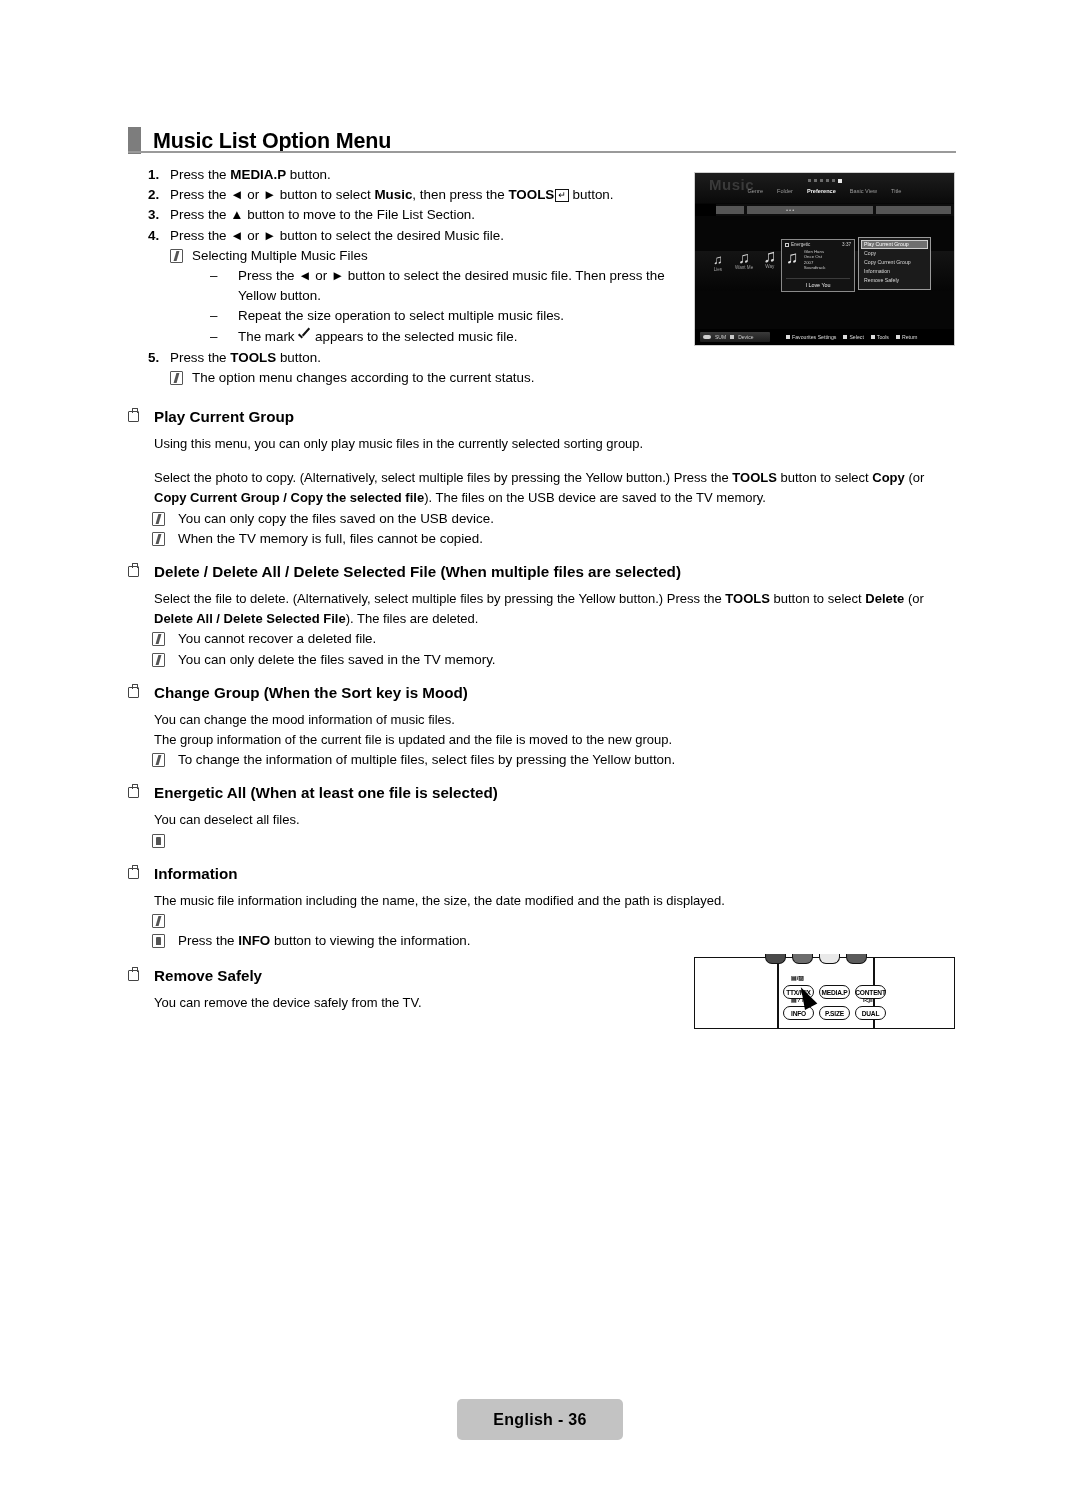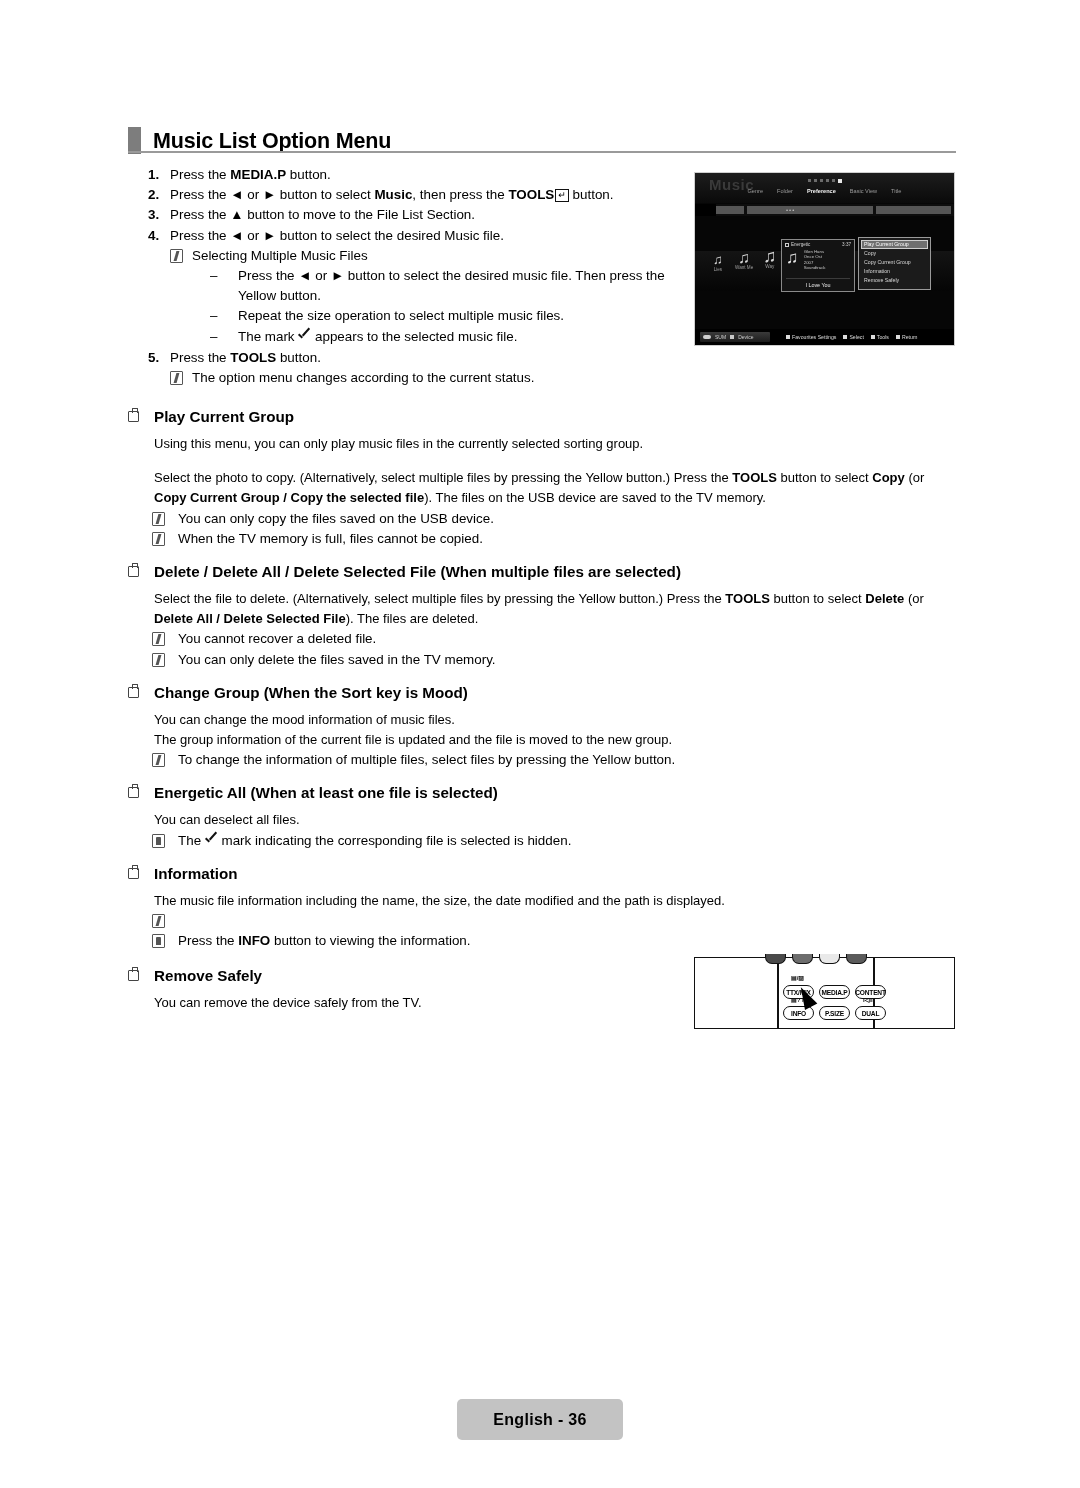--- a/index.html
+++ b/index.html
@@ -675,21 +675,20 @@
     <div class="sec">
       <div class="sec-head">
         <span class="sq"><i></i></span>
         <span>Energetic All (When at least one file is selected)</span>
       </div>
       <div class="sec-body">
         <p>You can deselect all files.</p>
       </div>
       <div class="sec-note">
         <span class="note-ico"><span class="ic-note alt"></span></span>
-        <span>The <span class="chk"></span> mark indicating the corresponding file is selected is hidden.</span>
       </div>
     </div>
 
     <div class="sec">
       <div class="sec-head">
         <span class="sq"><i></i></span>
         <span>Information</span>
       </div>
       <div class="sec-body">
         <p>The music file information including the name, the size, the date modified and the path is displayed.</p>

